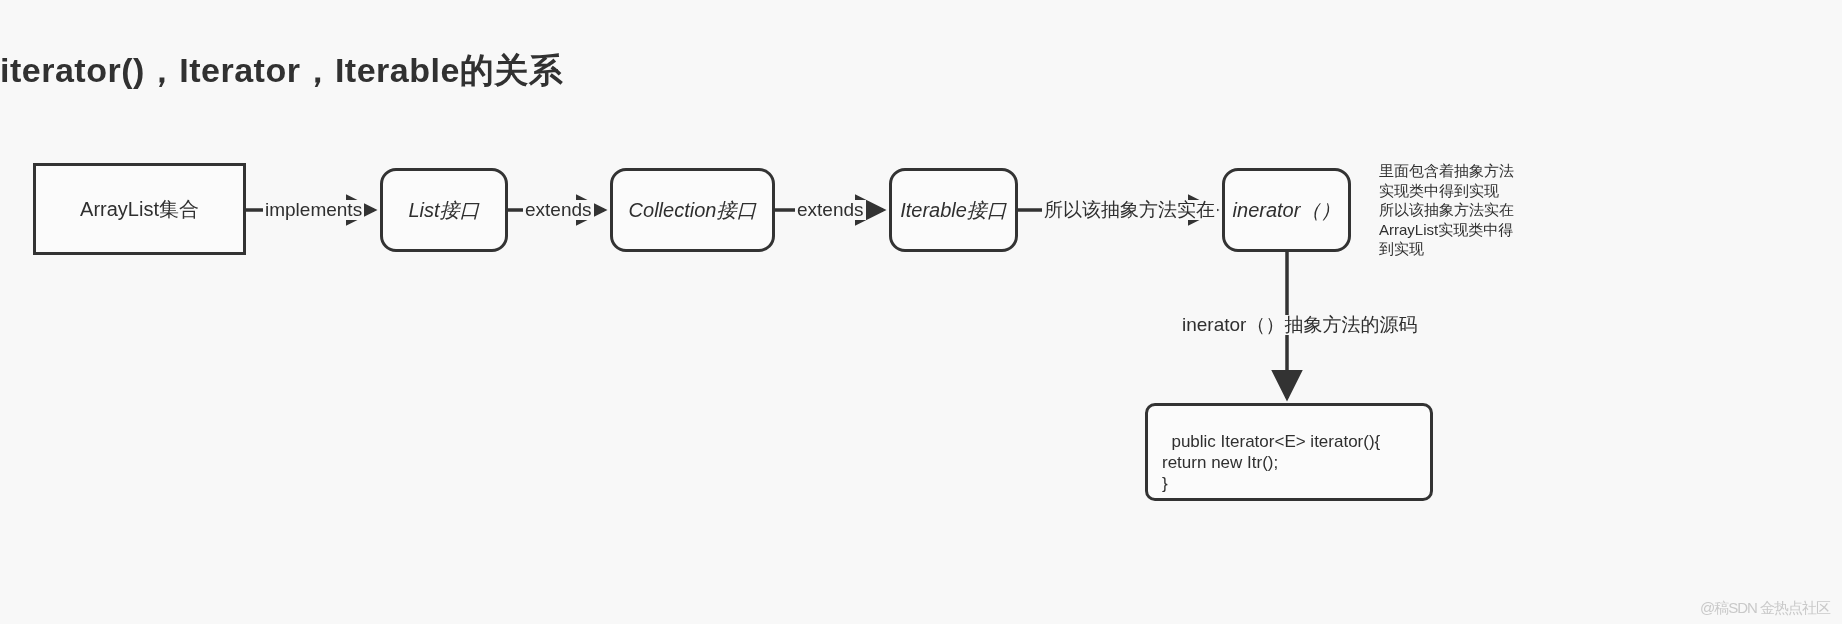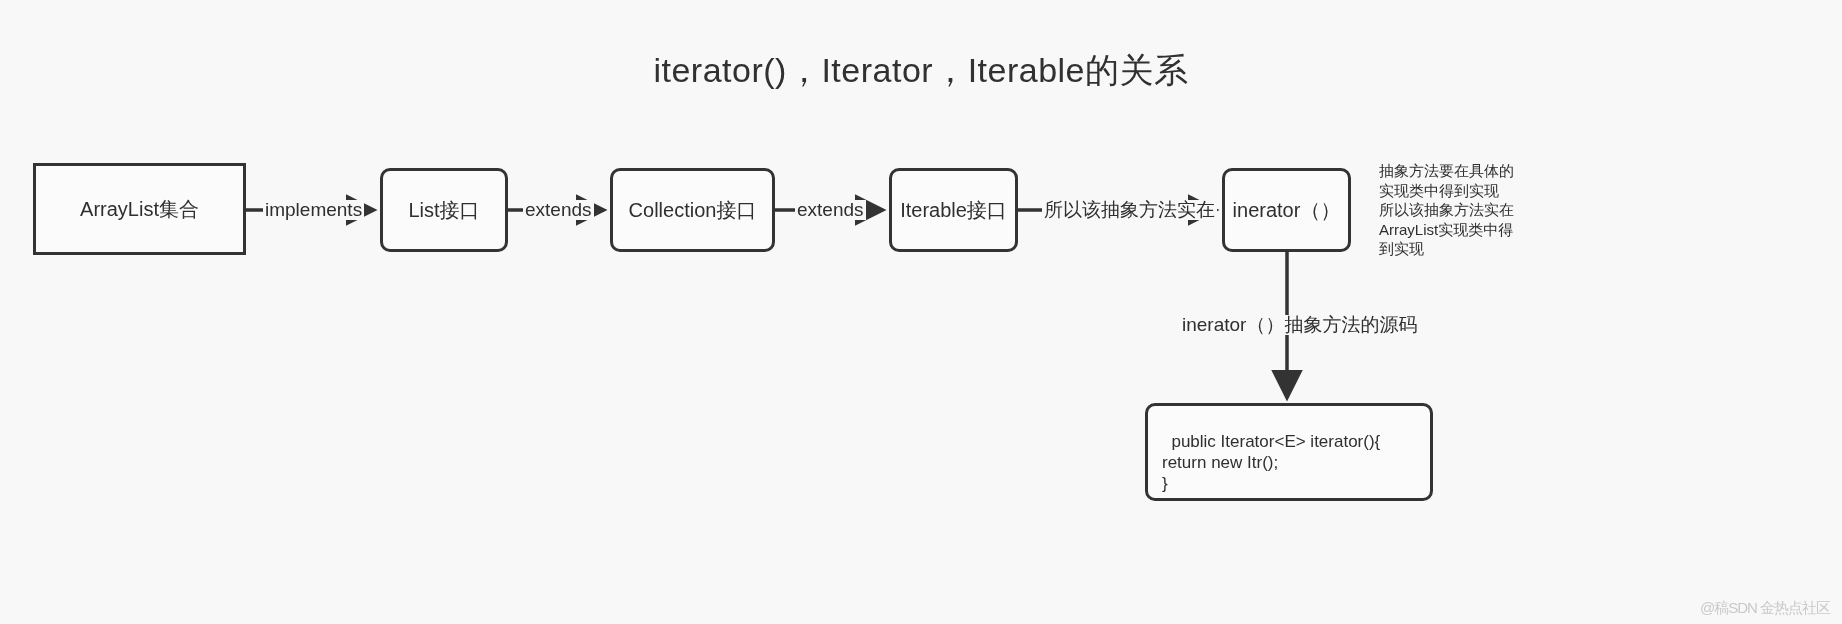--- a/index.html
+++ b/index.html
@@ -22,43 +22,43 @@
     width: 1842px;
     height: 624px;
   }
 
   
   .title {
     position: absolute;
     left: 0;
     top: 48px;
     width: 1842px;
-    text-align: center;
+    text-align: left;
     font-size: 34px;
-    font-weight: normal;
+    font-weight: bold;
     letter-spacing: 0.5px;
     color: #313131;
     white-space: pre;
   }
 
   
   .node {
     position: absolute;
     box-sizing: border-box;
     background: #fbfbfb;
     border: 3px solid #333333;
     display: flex;
     align-items: center;
     justify-content: center;
     font-size: 20px;
     color: #2f2f2f;
     white-space: pre;
   }
   .node.square { border-radius: 0; align-items: center; }
-  .node.round  { border-radius: 10px; }
+  .node.round  { border-radius: 16px; font-style: italic; }
 
   .node-arraylist  { left: 33px;   top: 163px; width: 213px; height: 92px; }
   .node-list       { left: 380px;  top: 168px; width: 128px; height: 84px; }
   .node-collection { left: 610px;  top: 168px; width: 165px; height: 84px; align-items: center; }
   .node-iterable   { left: 889px;  top: 168px; width: 129px; height: 84px; }
   .node-inerator   { left: 1222px; top: 168px; width: 129px; height: 84px; }
 
   
   .code-box {
     position: absolute;
@@ -158,21 +158,21 @@
 <div class="node round node-inerator">
   <span>inerator（）</span>
 </div>
 
 <div class="edge-label lbl-implements">implements</div>
 <div class="edge-label lbl-extends-1">extends</div>
 <div class="edge-label lbl-extends-2">extends</div>
 <div class="edge-label lbl-contains">所以该抽象方法实在</div>
 <div class="edge-label lbl-source">inerator（）抽象方法的源码</div>
 
-<div class="side-note">抽象方法要在具体的
+<div class="side-note">里面包含着抽象方法
 实现类中得到实现
 所以该抽象方法实在
 ArrayList实现类中得
 到实现</div>
 
 <div class="code-box">
   <span>public Iterator&lt;E&gt; iterator(){
 return new Itr();
 }</span>
 </div>

